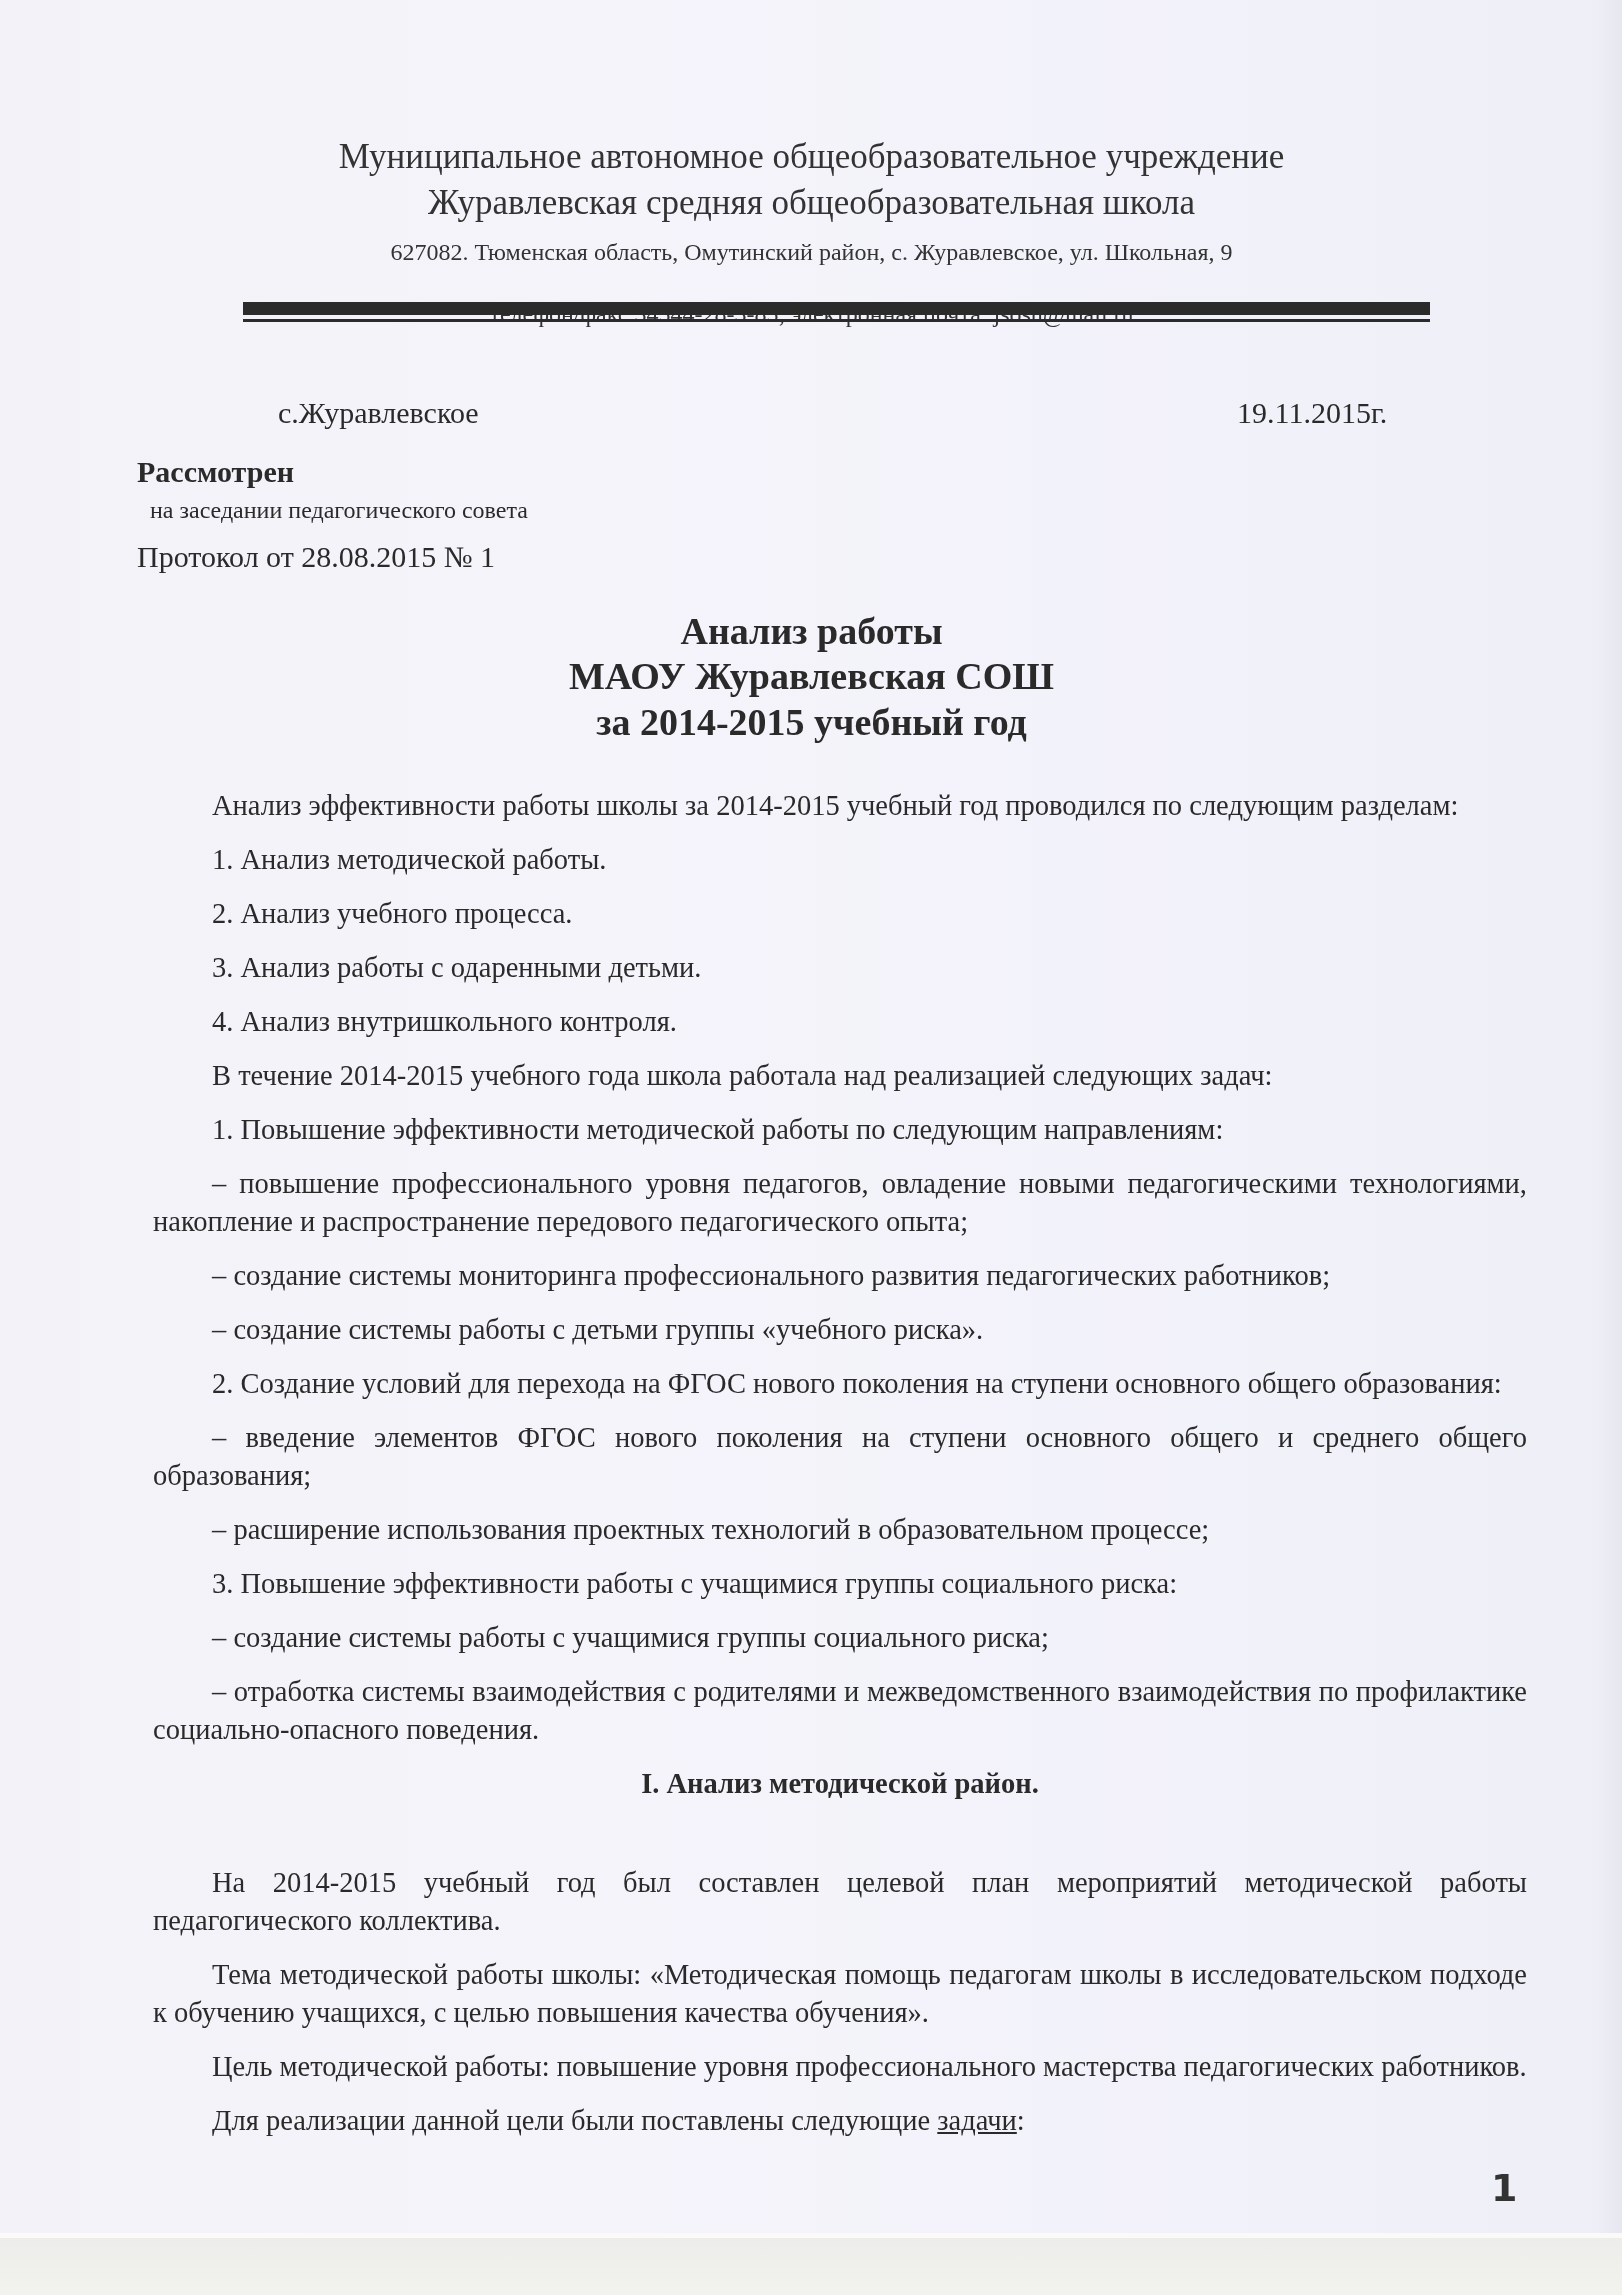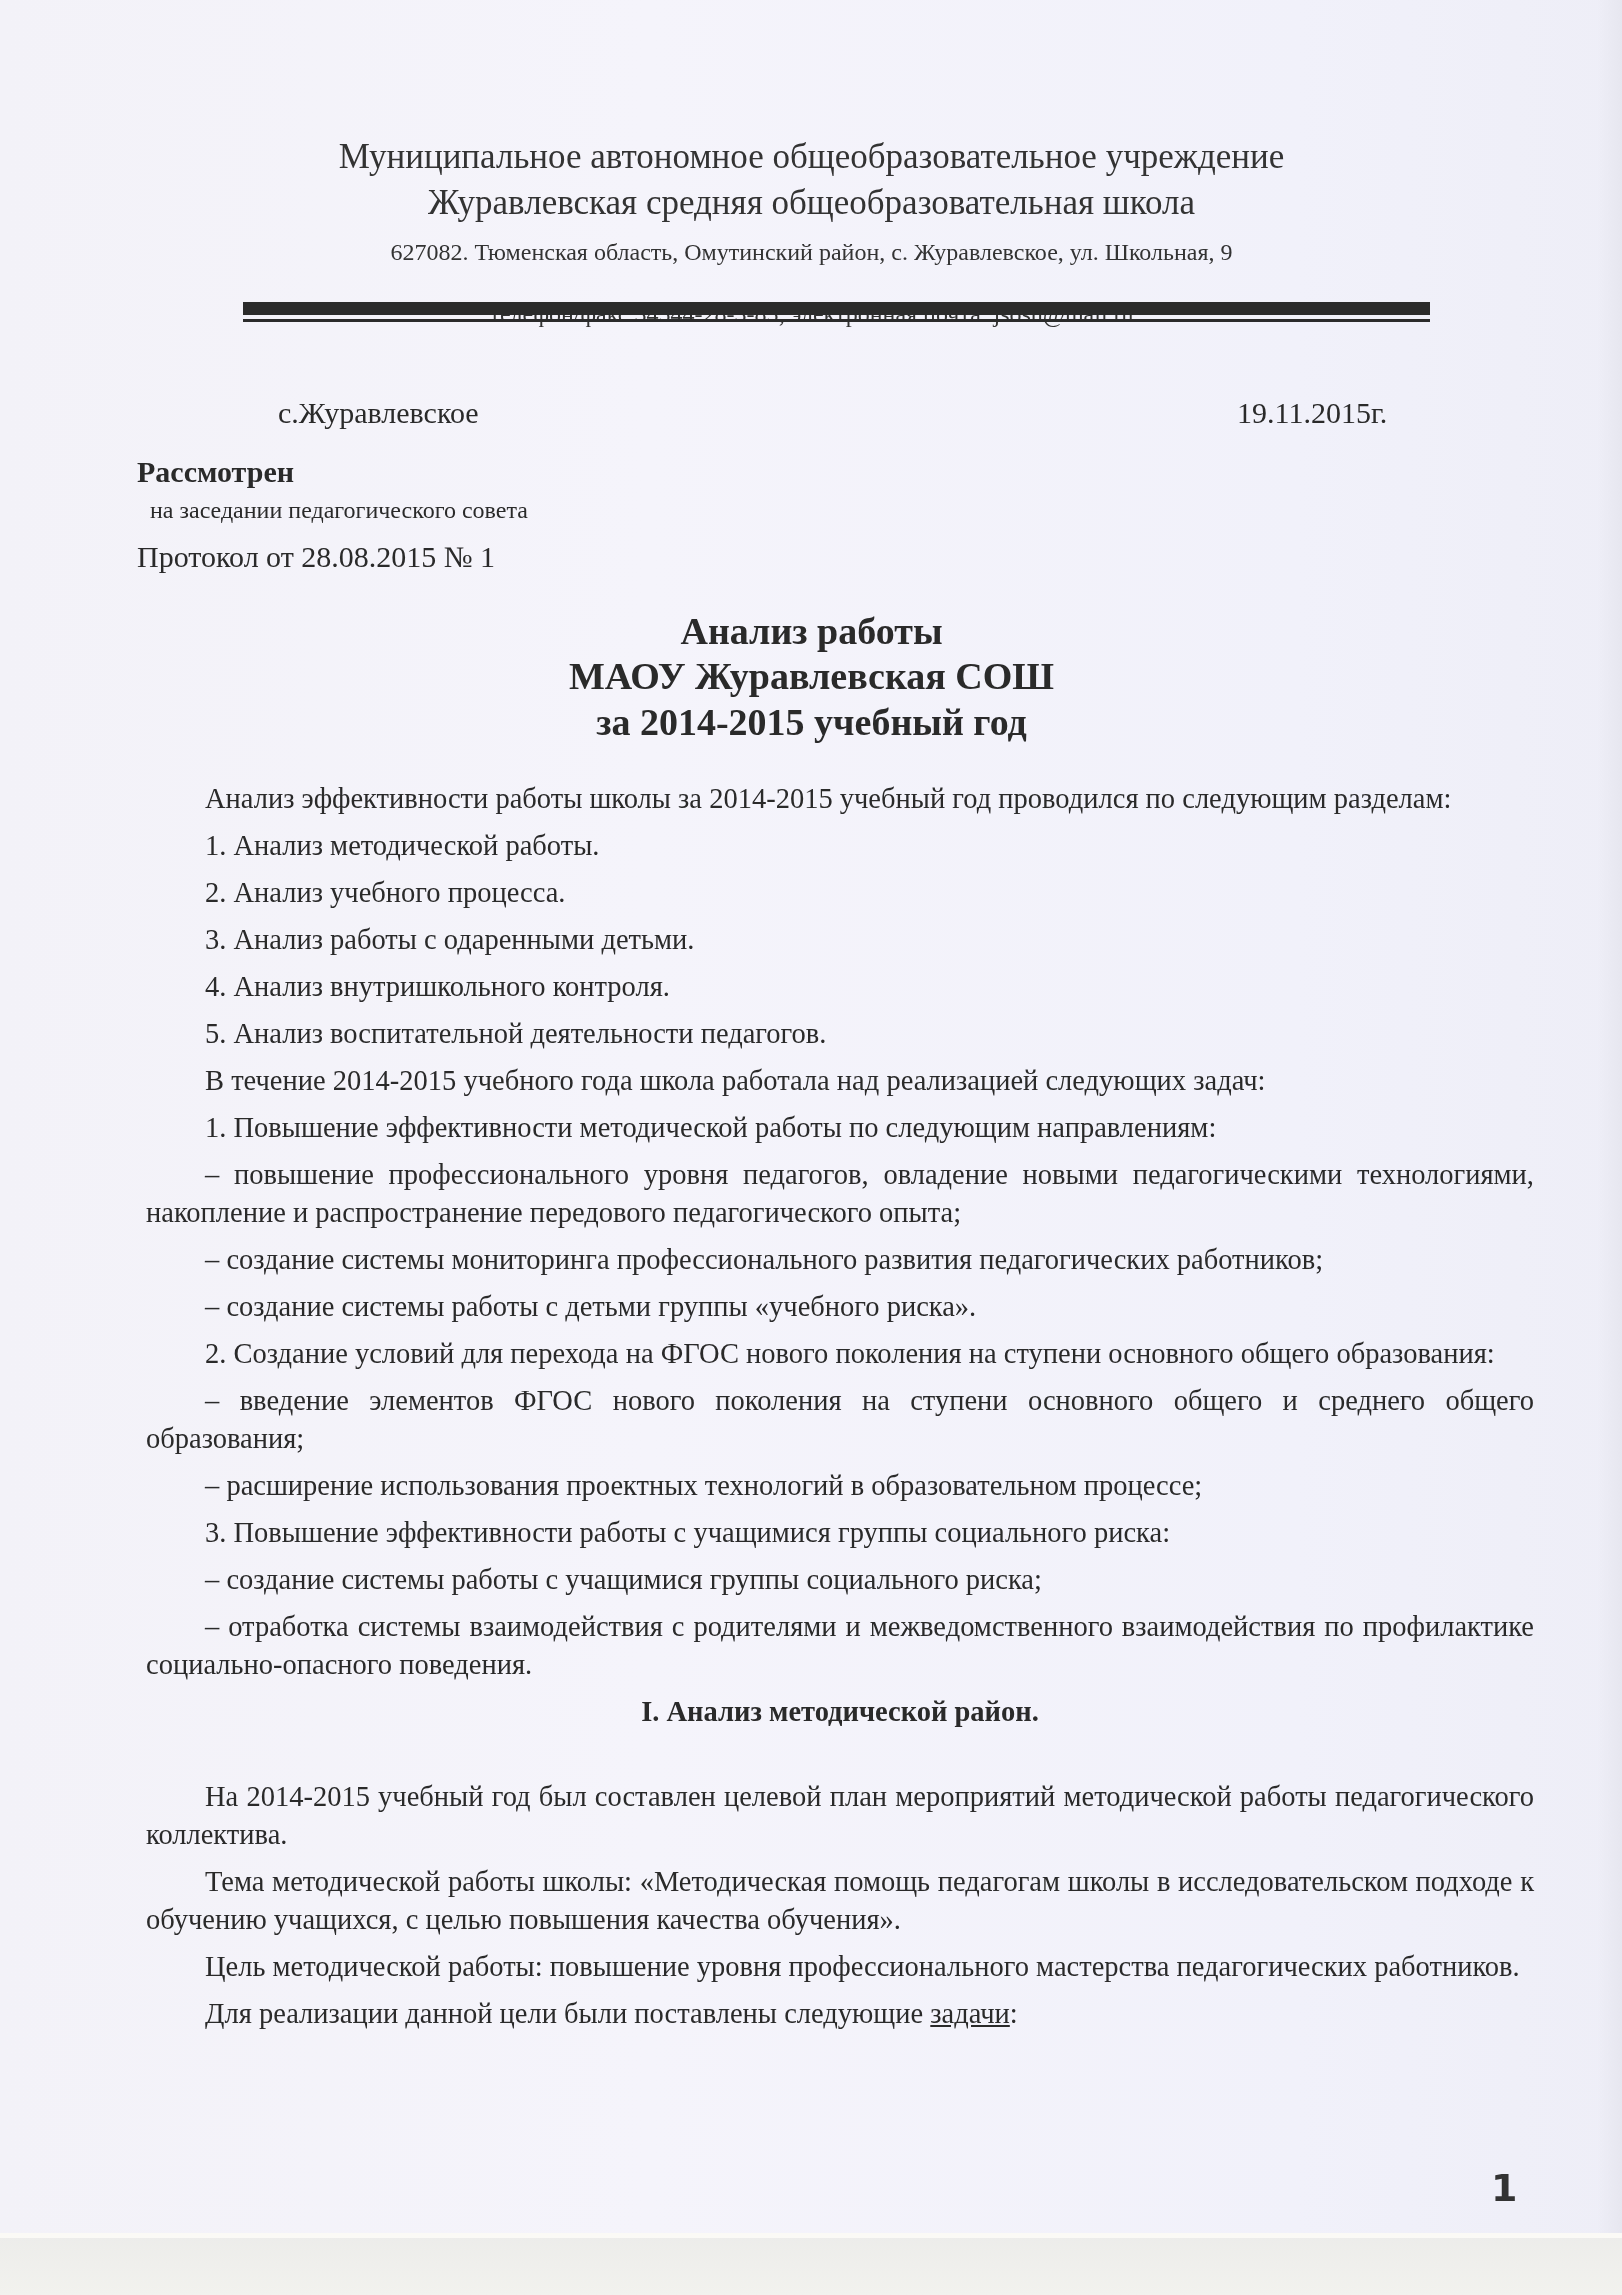--- a/index.html
+++ b/index.html
@@ -29,21 +29,21 @@
   .place { left:278px; top:396px; font-size:30px; }
   .date { left:1237px; top:396px; font-size:30px; }
   .reviewed { left:137px; top:455px; font-size:30px; font-weight:bold; }
   .meeting { left:150px; top:497px; font-size:24px; }
   .protocol { left:137px; top:540px; font-size:30px; }
 
   .title { left:131px; width:1361px; text-align:center; font-size:38px; font-weight:bold; color:#2a2a2a; }
   .t1 { top:609px; } .t2 { top:654px; } .t3 { top:700px; }
 
   .body { position:absolute; left:137px; width:1406px; top:771px; font-size:28.5px; line-height:38px; }
-  .body p { margin:9px; }
+  .body p { margin:16px; }
   .just { text-align: justify; text-align-last: left; }
   .ind { text-indent: 59px; }
   .li { padding-left: 59px; }
   .section-head { text-align:center; font-weight:bold; margin-top:0; }
   .sp { height:29px; }
   .u { text-decoration: underline; }
 
   .pagenum { position:absolute; left:1491px; top:2166px; font-family:"DejaVu Sans", sans-serif;
     font-size:38px; font-weight:bold; color:#333; }
 </style>
@@ -71,21 +71,20 @@
 <div class="abs title t2">МАОУ Журавлевская СОШ</div>
 <div class="abs title t3">за 2014-2015 учебный год</div>
 
 <main class="body">
   <p class="just ind">Анализ эффективности работы школы за 2014-2015 учебный год проводился по следующим разделам:</p>
   <div>
     <p class="li">1. Анализ методической работы.</p>
     <p class="li">2. Анализ учебного процесса.</p>
     <p class="li">3. Анализ работы с одаренными детьми.</p>
     <p class="li">4. Анализ внутришкольного контроля.</p>
-    <p class="li">5. Анализ воспитательной деятельности педагогов.</p>
   </div>
   <p class="ind">В течение 2014-2015 учебного года школа работала над реализацией следующих задач:</p>
 
   <div>
     <p class="just ind">1. Повышение эффективности методической работы по следующим направлениям:</p>
     <p class="just ind">– повышение профессионального уровня педагогов, овладение новыми педагогическими технологиями, накопление и распространение передового педагогического опыта;</p>
     <p class="just ind">– создание системы мониторинга профессионального развития педагогических работников;</p>
     <p class="just ind">– создание системы работы с детьми группы «учебного риска».</p>
   </div>
   <div>

